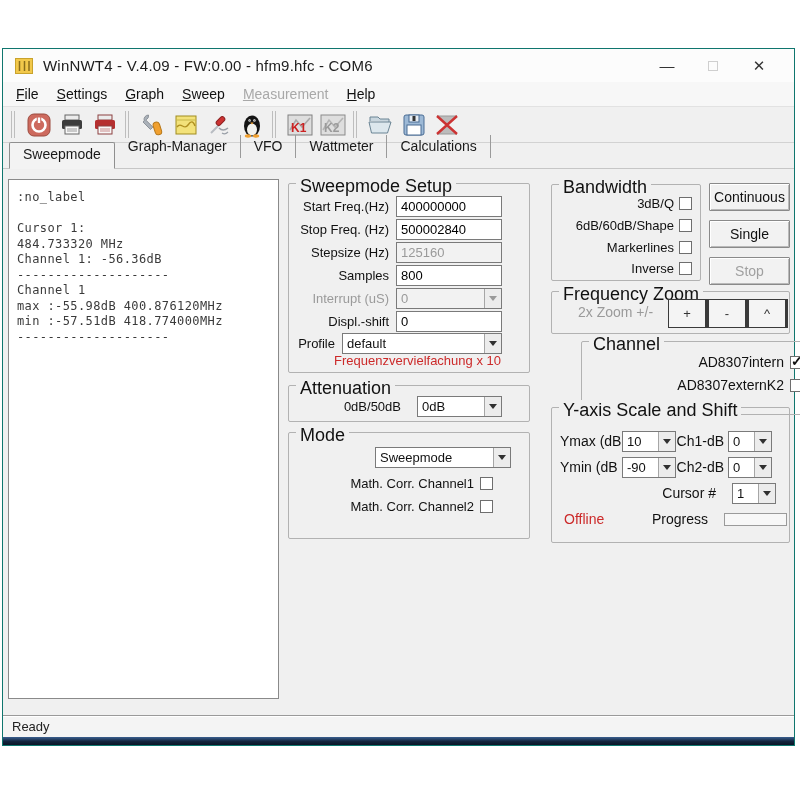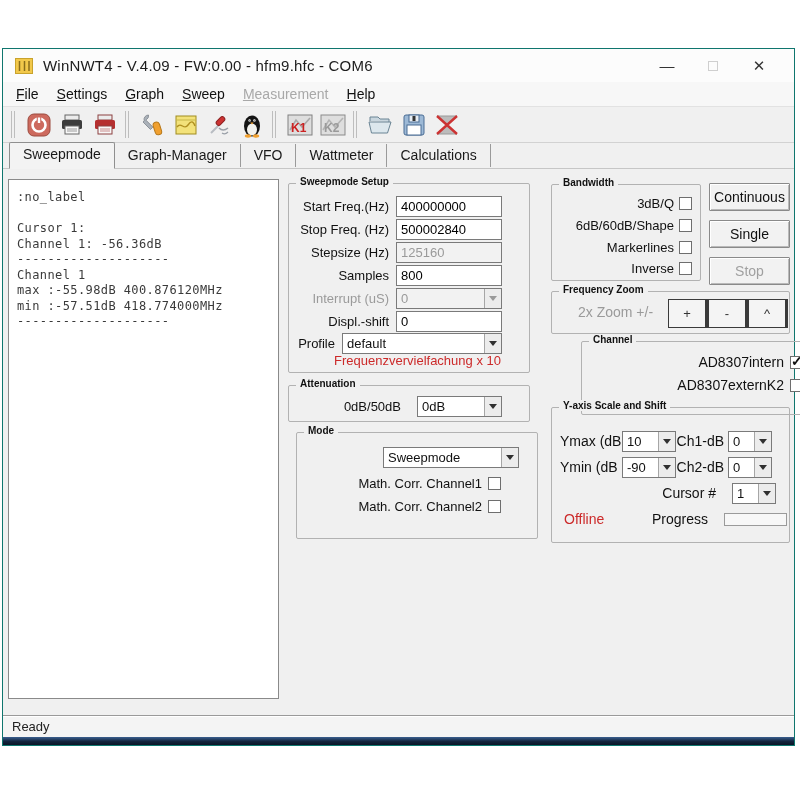--- a/index.html
+++ b/index.html
@@ -26,34 +26,34 @@
   
   .toolbar { height:37px; background:#f0f0f0; border-top:1px solid #e2e2e2; border-bottom:1px solid #d2d2d2;
              display:flex; align-items:center; padding:0 4px; flex:0 0 auto; }
   .grip { width:4px; height:27px; border-left:1px solid #bdbdbd; border-right:1px solid #bdbdbd; margin:0 7px 0 4px; }
   .tb-btn { width:33px; height:31px; display:flex; align-items:center; justify-content:center; }
   .tb-btn svg { display:block; }
 
   
   .tabbar { height:26px; display:flex; align-items:flex-end; padding-left:6px; background:#f0f0f0;
             border-bottom:1px solid #c6c6c6; font-size:14px; flex:0 0 auto; }
-  .tab { padding:3px 13px 4px; border-right:1px solid #9a9a9a; color:#1a1a1a; margin-bottom:1px; }
+  .tab { padding:3px 13px 4px; border-right:1px solid #9a9a9a; color:#1a1a1a; margin-bottom:10px; }
   .tab.active { background:#f3f3f3; border:1px solid #8f8f8f; border-bottom:1px solid #f3f3f3;
                 border-radius:2px 2px 0 0; margin-bottom:-1px; padding-bottom:6px; }
 
   
   .content { position:relative; flex:1 1 auto; background:#f0f0f0; }
 
   .output-panel { position:absolute; left:5px; top:10px; width:271px; height:520px; background:#ffffff;
                   border:1px solid #8a8a8a; padding:10px 8px; font-family:"DejaVu Sans Mono",monospace;
                   font-size:12px; line-height:15.5px; letter-spacing:.4px; color:#3a3a3a; overflow:hidden; }
   .output-line { min-height:15.5px; white-space:pre; }
 
   .group { position:absolute; border:1px solid #b2b2b2; border-radius:2px; }
-  .group-title { position:absolute; top:-8px; left:7px; background:#f0f0f0; padding:0 4px; font-size:10px; color:#111;font-weight:bold; }
+  .group-title { position:absolute; top:-8px; left:7px; background:#f0f0f0; padding:0 4px; font-size:18px; color:#111; }
 
   .row { position:absolute; height:22px; display:flex; align-items:center; font-size:13px; color:#111; }
   .lbl { flex:1 1 auto; text-align:right; padding-right:7px; white-space:nowrap; }
   .lbl.dis { color:#9a9a9a; }
 
   .field { background:#fff; border:1px solid #7a7a7a; height:21px; display:flex; align-items:center;
            padding:0 4px; font-size:13px; color:#000; }
   .field.dis { background:#f2f2f2; color:#9a9a9a; }
 
   .combo { border:1px solid #7a7a7a; height:21px; background:#fff; display:flex; align-items:stretch; font-size:13px; }
@@ -230,20 +230,21 @@
       <span class="tab">Wattmeter</span>
       <span class="tab">Calculations</span>
     </div>
 
     <div class="content">
 
       <div class="output-panel">
         <div class="output-line">:no_label</div>
         <div class="output-line"></div>
         <div class="output-line">Cursor 1:</div>
+        <div class="output-line">484.733320 MHz</div>
         <div class="output-line">Channel 1: -56.36dB</div>
         <div class="output-line">--------------------</div>
         <div class="output-line">Channel 1</div>
         <div class="output-line">max :-55.98dB 400.876120MHz</div>
         <div class="output-line">min :-57.51dB 418.774000MHz</div>
         <div class="output-line">--------------------</div>
       </div>
 
       <div class="group" style="left:285px; top:14px; width:242px; height:190px;">
         <span class="group-title">Sweepmode Setup</span>
@@ -294,21 +295,21 @@
           <span class="lbl" style="padding-right:16px;">0dB/50dB</span>
           <div class="combo" style="width:85px;">
             <span class="val">0dB</span>
             <span class="drop">
                 <span class="tri"></span>
               </span>
           </div>
         </div>
       </div>
 
-      <div class="group" style="left:285px; top:263px; width:242px; height:107px;margin-left:8px;">
+      <div class="group" style="left:285px; top:263px; width:242px; height:107px;">
         <span class="group-title">Mode</span>
         <div class="row" style="left:8px; right:18px; top:13px; justify-content:flex-end;">
           <div class="combo" style="width:136px;">
             <span class="val">Sweepmode</span>
             <span class="drop">
                 <span class="tri"></span>
               </span>
           </div>
         </div>
         <div class="row" style="left:8px; right:36px; top:39px; justify-content:flex-end;">

